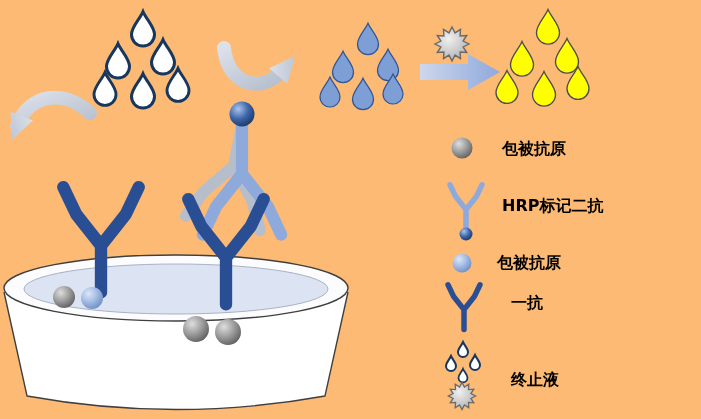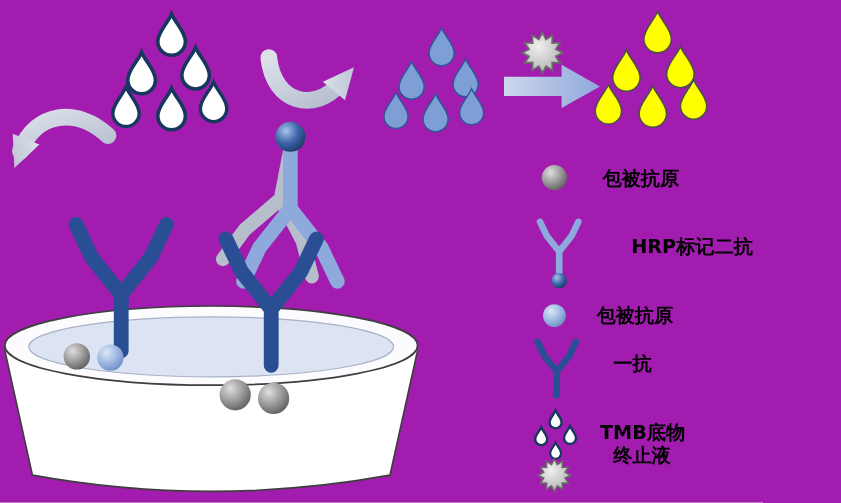--- a/index.html
+++ b/index.html
@@ -1,17 +1,17 @@
 <!DOCTYPE html>
 <html><head>
 <meta charset="utf-8">
 <style>
   html,body{margin:0;padding:0;background:#fff;}
   .stage{
-    position:relative;width:701px;height:419px;background:#a21caf;
+    position:relative;width:701px;height:419px;background:#fdba74;
     overflow:hidden;font-family:"DejaVu Sans",sans-serif;
   }
   .stage svg{position:absolute;left:0;top:0;}
   .lbl{
     position:absolute;font-weight:700;font-size:16px;color:#000;
     white-space:nowrap;line-height:1.2;
     font-family:"DejaVu Sans","Liberation Sans",sans-serif;
   }
 </style>
 </head>
@@ -130,19 +130,18 @@
         <use href="#drop" transform="translate(451,364) scale(0.5)"></use>
         <use href="#drop" transform="translate(475,363) scale(0.5)"></use>
         <use href="#drop" transform="translate(463,376) scale(0.45)"></use>
       </g>
 
       <use href="#burst" transform="translate(462,396) scale(0.8)" fill="url(#gBurst)" stroke="#6A6A6A" stroke-width="1.6"></use>
     </g>
   </svg>
 
   <div class="lbl" style="left:502px;top:139px">包被抗原</div>
-  <div class="lbl" style="left:526px;top:196px">HRP标记二抗</div>
+  <div class="lbl" style="left:502px;top:196px">HRP标记二抗</div>
   <div class="lbl" style="left:497px;top:253px">包被抗原</div>
   <div class="lbl" style="left:511px;top:293px">一抗</div>
-  <div class="lbl" style="left:500px;top:351px">TMB底物</div>
   <div class="lbl" style="left:511px;top:370px">终止液</div>
 
 </div>
 
 </body></html>

